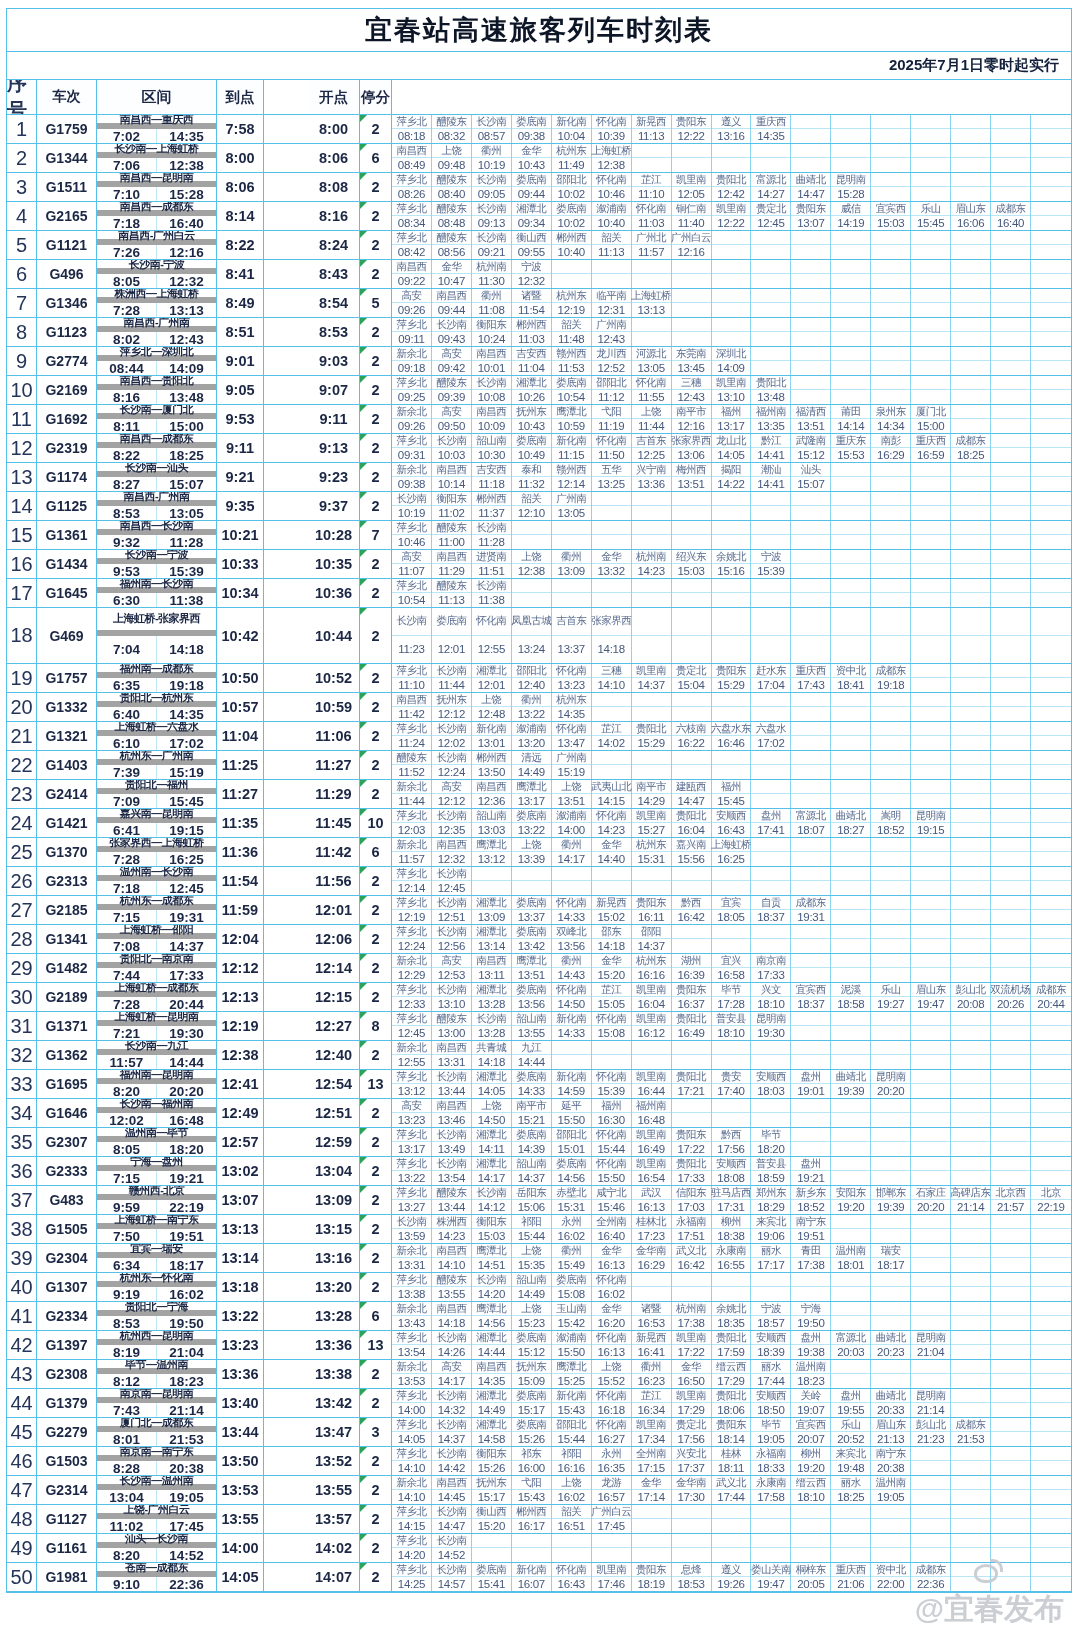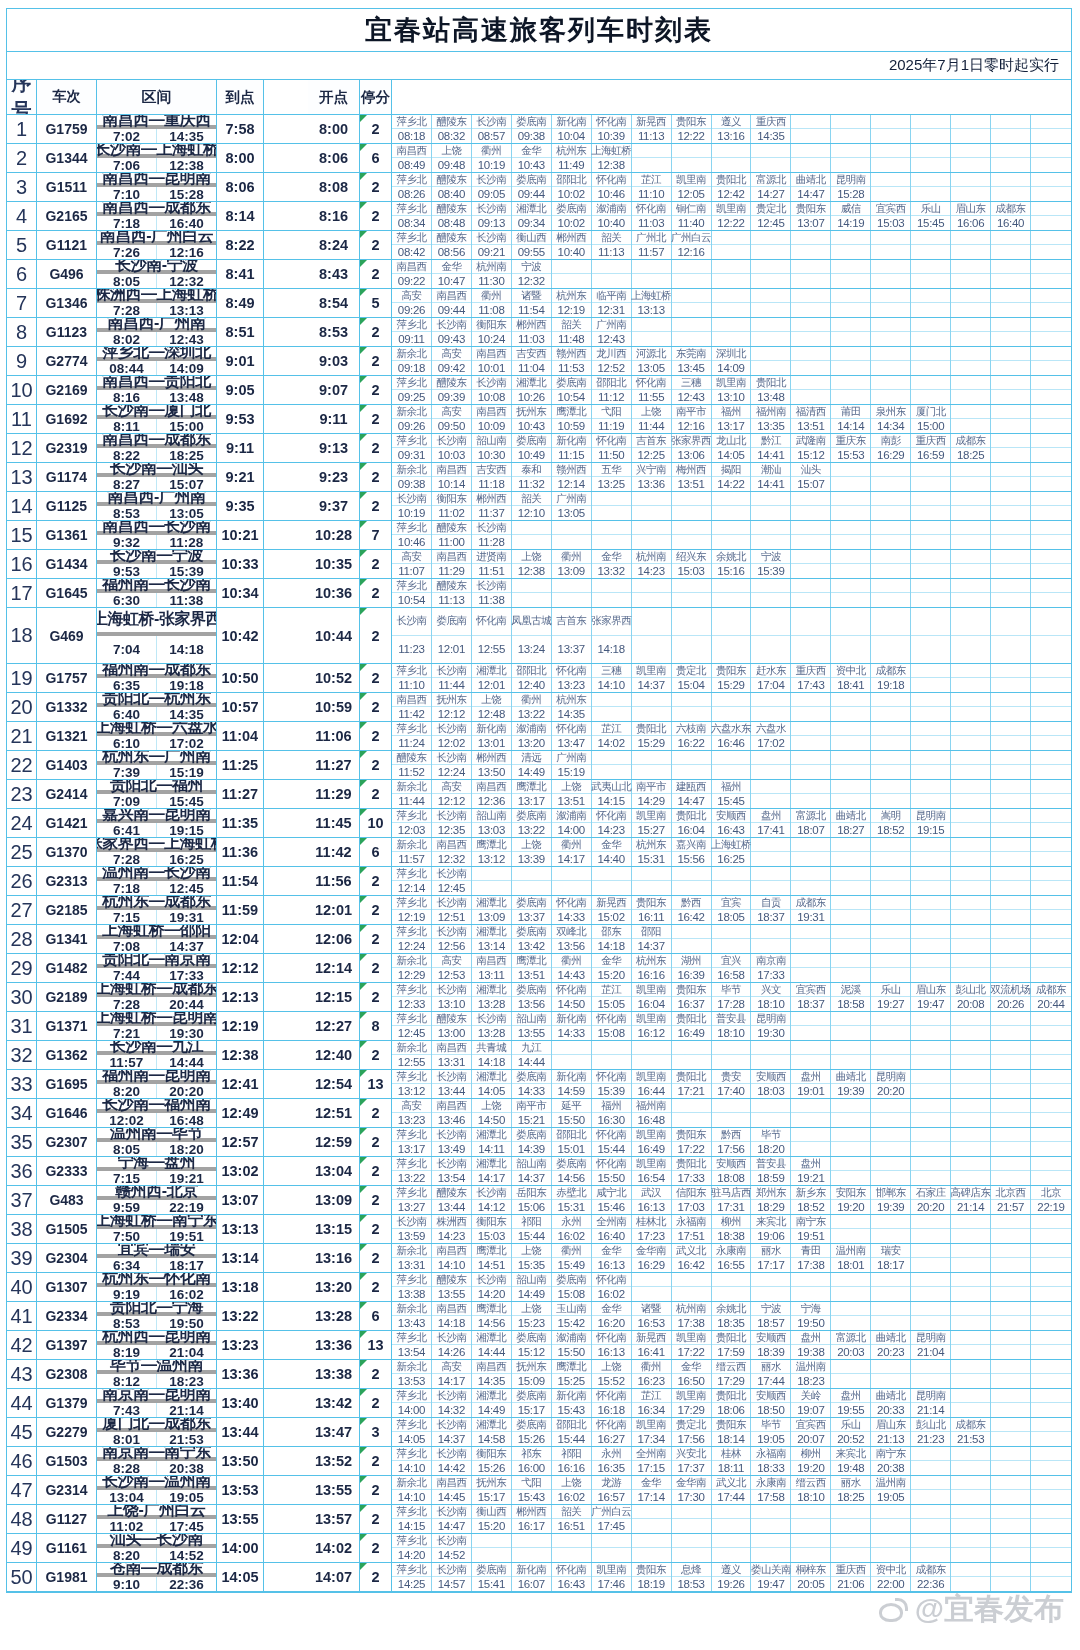--- a/index.html
+++ b/index.html
@@ -1,49 +1,49 @@
 <!DOCTYPE html>
 <html><head>
 <meta charset="utf-8">
 <style>
   html,body{margin:0;padding:0;}
   body{
     width:1080px;height:1650px;position:relative;overflow:hidden;
     background:#ffffff;color:#1b2744;
     font-family:"Liberation Sans",sans-serif;
   }
-  .page{position:absolute;left:6px;top:8px;width:1066px;text-align:center;}
+  .page{position:absolute;left:6px;top:8px;width:1066px;}
   .titlebox{
     border:1px solid #55c1e8;height:44px;box-sizing:border-box;
     display:flex;align-items:center;justify-content:center;
     font-size:27px;font-weight:bold;letter-spacing:2px;color:#0d1626;
   }
   .subrow{
     border:1px solid #55c1e8;border-top:none;height:28px;box-sizing:border-box;
     display:flex;align-items:center;justify-content:flex-end;
-    padding-right:12px;font-size:15px;font-weight:normal;color:#13203a;
+    padding-right:12px;font-size:15px;font-weight:bold;color:#13203a;
   }
   .tbl{border:1px solid #55c1e8;border-top:none;box-sizing:border-box;}
   .thead{display:flex;height:34px;border-bottom:1px solid #55c1e8;font-weight:bold;font-size:15px;}
   .thead .c{background:#fdfeff;}
   .trow{display:flex;height:29px;border-bottom:1px solid #55c1e8;box-sizing:border-box;}
   .tbody .trow:nth-child(18){height:56px;}
   .tbody .trow:last-child{border-bottom:1px solid #55c1e8;}
   .c{
     border-right:1px solid #55c1e8;box-sizing:border-box;
     display:flex;align-items:center;justify-content:center;
     position:relative;overflow:hidden;
   }
   .c.seq{width:30px;font-size:20px;color:#25355a;}
   .c.train{width:60px;font-size:14px;font-weight:bold;}
   .c.sect{width:120px;flex-direction:column;align-items:stretch;padding:0;}
   .route{
-    height:50%;border-bottom:4px solid #a3a3a3;box-sizing:border-box;
+    height:50%;border-bottom:6px solid #a3a3a3;box-sizing:border-box;
     display:flex;align-items:center;justify-content:center;
-    font-weight:bold;font-size:16px;letter-spacing:-0.5px;white-space:nowrap;
+    font-weight:bold;font-size:11px;letter-spacing:-0.5px;white-space:nowrap;
   }
   .stimes{height:50%;display:flex;}
   .stimes span{
     flex:1;display:flex;align-items:center;justify-content:center;
     font-weight:bold;font-size:13.5px;
   }
   .stimes span + span{border-left:1px solid #bfe8f6;}
   .c.arr{width:47px;font-size:14.5px;font-weight:bold;}
   .c.dep{width:52px;font-size:14.5px;font-weight:bold;margin-left:44px;}
   .c.stop{width:32px;font-size:14.5px;font-weight:bold;}
@@ -63,21 +63,21 @@
     display:flex;align-items:center;justify-content:center;
     font-size:10.5px;letter-spacing:-0.5px;white-space:nowrap;color:#55688c;
   }
   .stt{
     height:50%;display:flex;align-items:center;justify-content:center;
     font-size:11.5px;color:#45597d;letter-spacing:-0.3px;
   }
   .watermark{
     position:absolute;right:16px;bottom:20px;
     display:flex;align-items:center;gap:6px;
-    font-size:30px;font-weight:bold;color:#c9ccd1;opacity:.95;
+    font-size:30px;font-weight:bold;color:#c9ccd1;opacity:.95;flex-direction:column;
   }
   .wicon{
     width:30px;height:24px;position:relative;display:inline-block;
   }
   .wicon::before{
     content:"";position:absolute;left:0;bottom:0;width:18px;height:13px;
     border:3px solid #c9ccd1;border-radius:50% 50% 45% 45%;
   }
   .wicon::after{
     content:"";position:absolute;right:1px;top:0;width:10px;height:10px;

